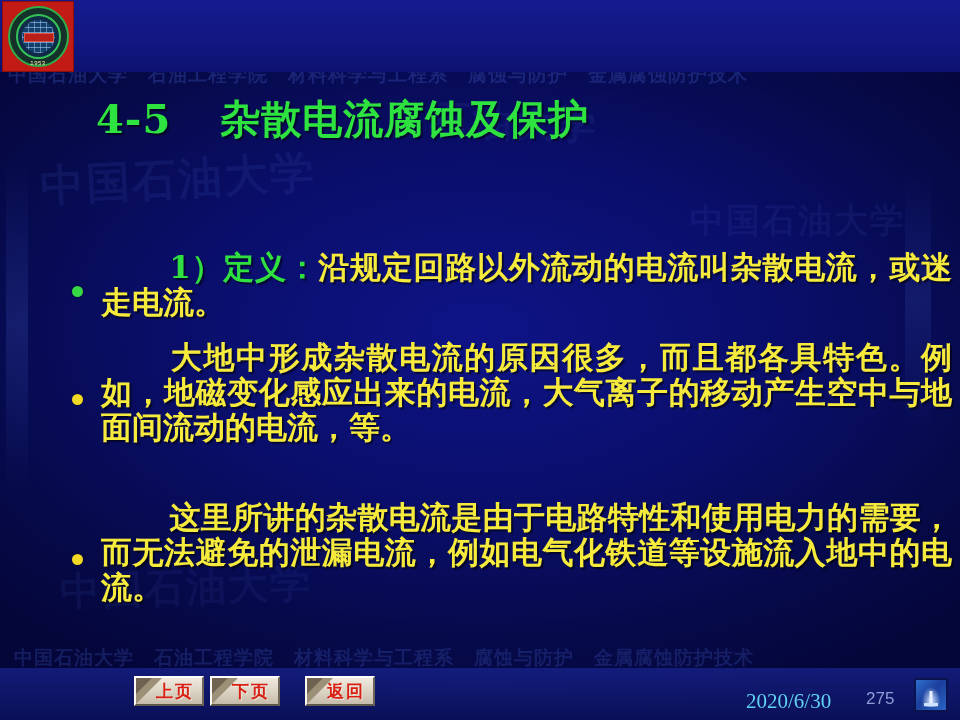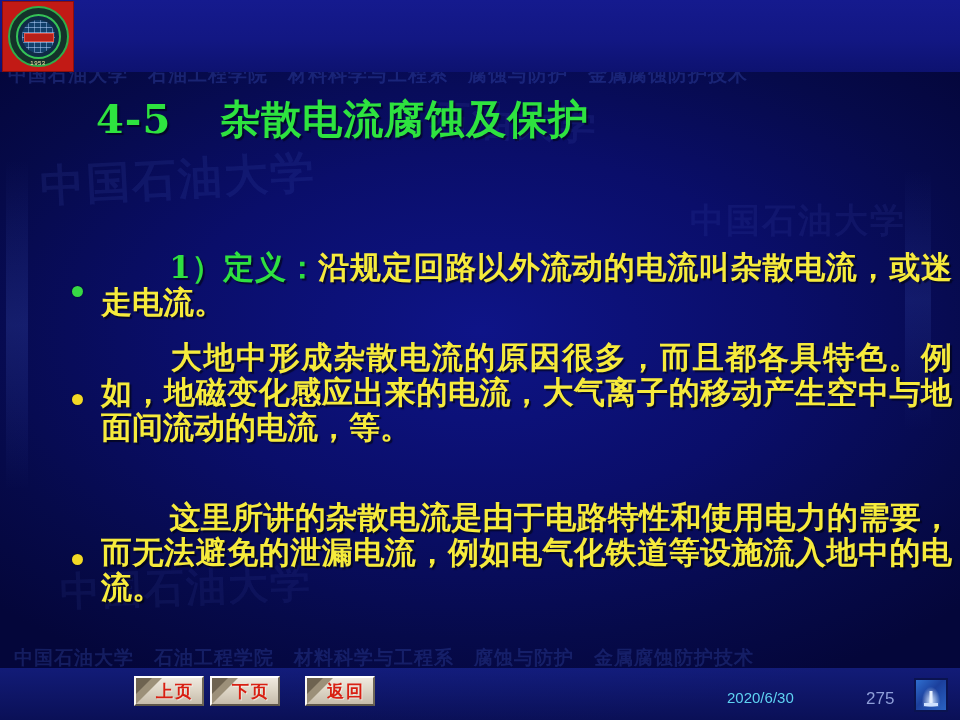--- a/index.html
+++ b/index.html
@@ -277,24 +277,24 @@
     text-shadow: 1px 1px 0 rgba(255,255,255,0.5);
     padding-left: 12px;
   }
   #btn-prev { left: 134px; width: 70px; }
   #btn-next { left: 210px; width: 70px; }
   #btn-back { left: 305px; width: 70px; }
   #btn-home { left: 418px; width: 110px; }
 
   #date-label {
     position: absolute;
-    left: 727px; top: 689px;
-    font-size: 15px;
+    left: 746px; top: 689px;
+    font-size: 21px;
     color: #5fd2f2;
-    font-family: Liberation Sans, sans-serif;
+    font-family: Liberation Serif, serif;
     letter-spacing: 0px;
   }
   #page-number {
     position: absolute;
     left: 866px; top: 689px;
     font-size: 17px;
     color: #8e9ed8;
     font-family: "Liberation Sans", sans-serif;
     text-align: right;
   }

